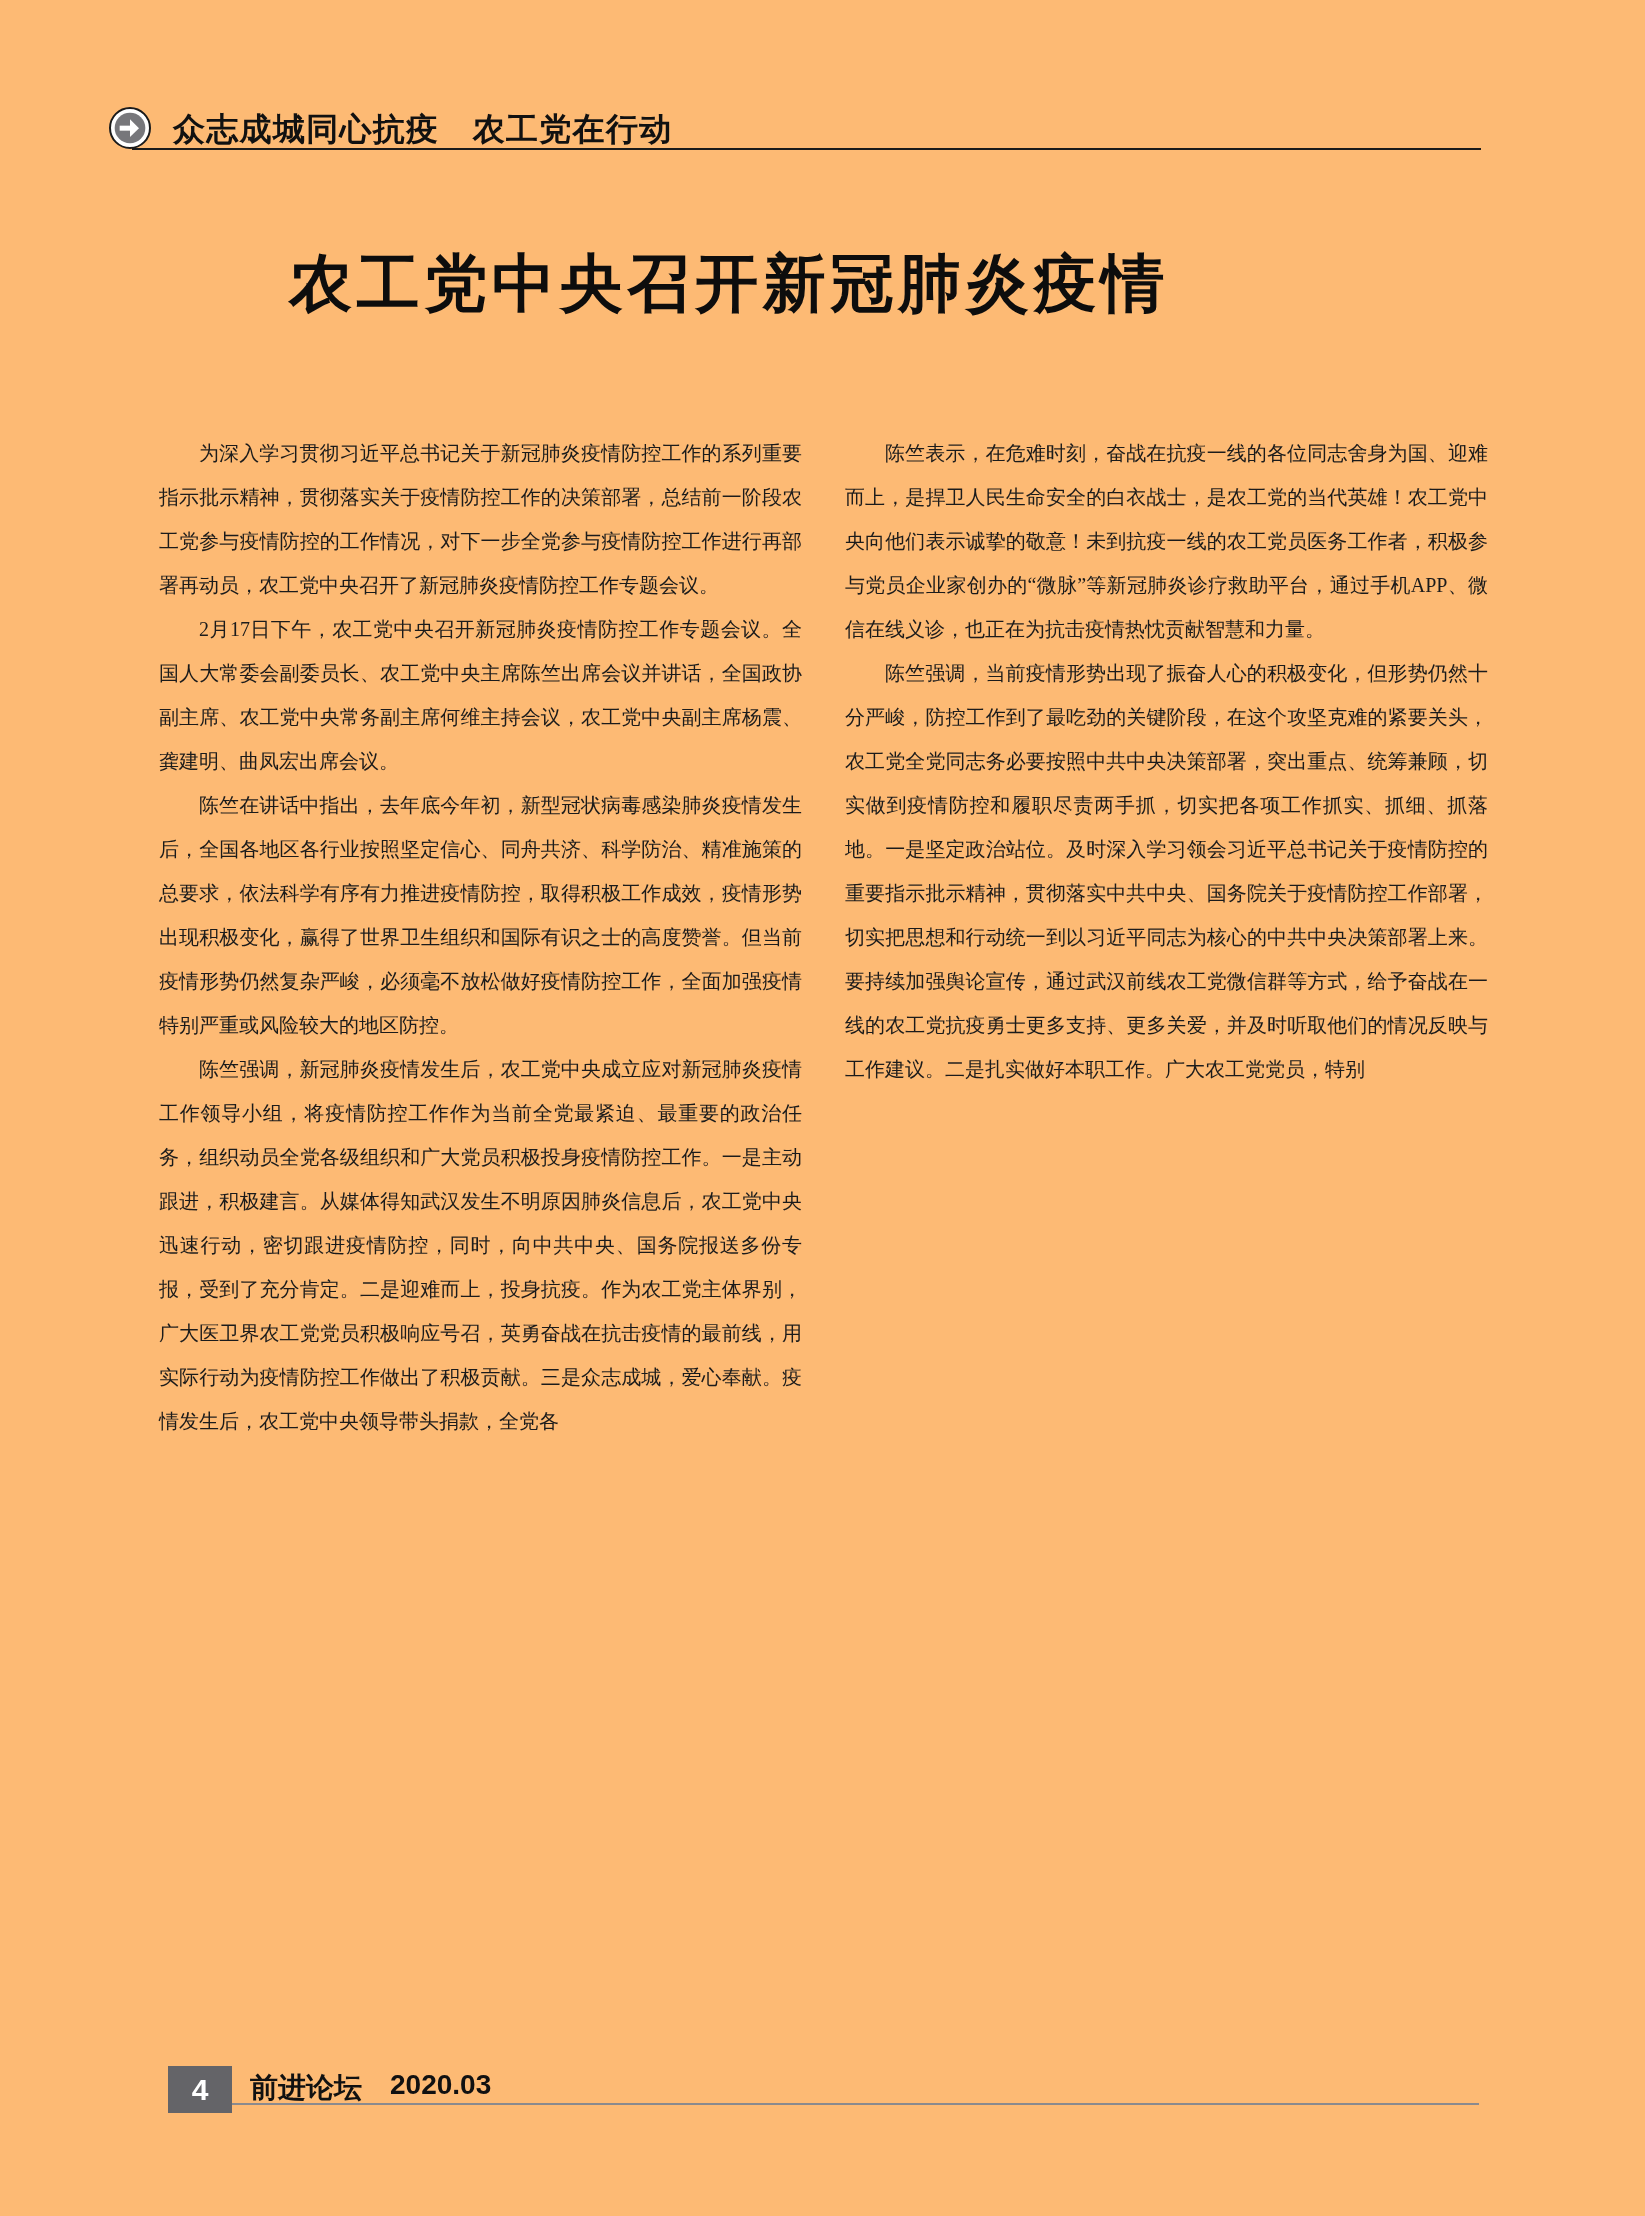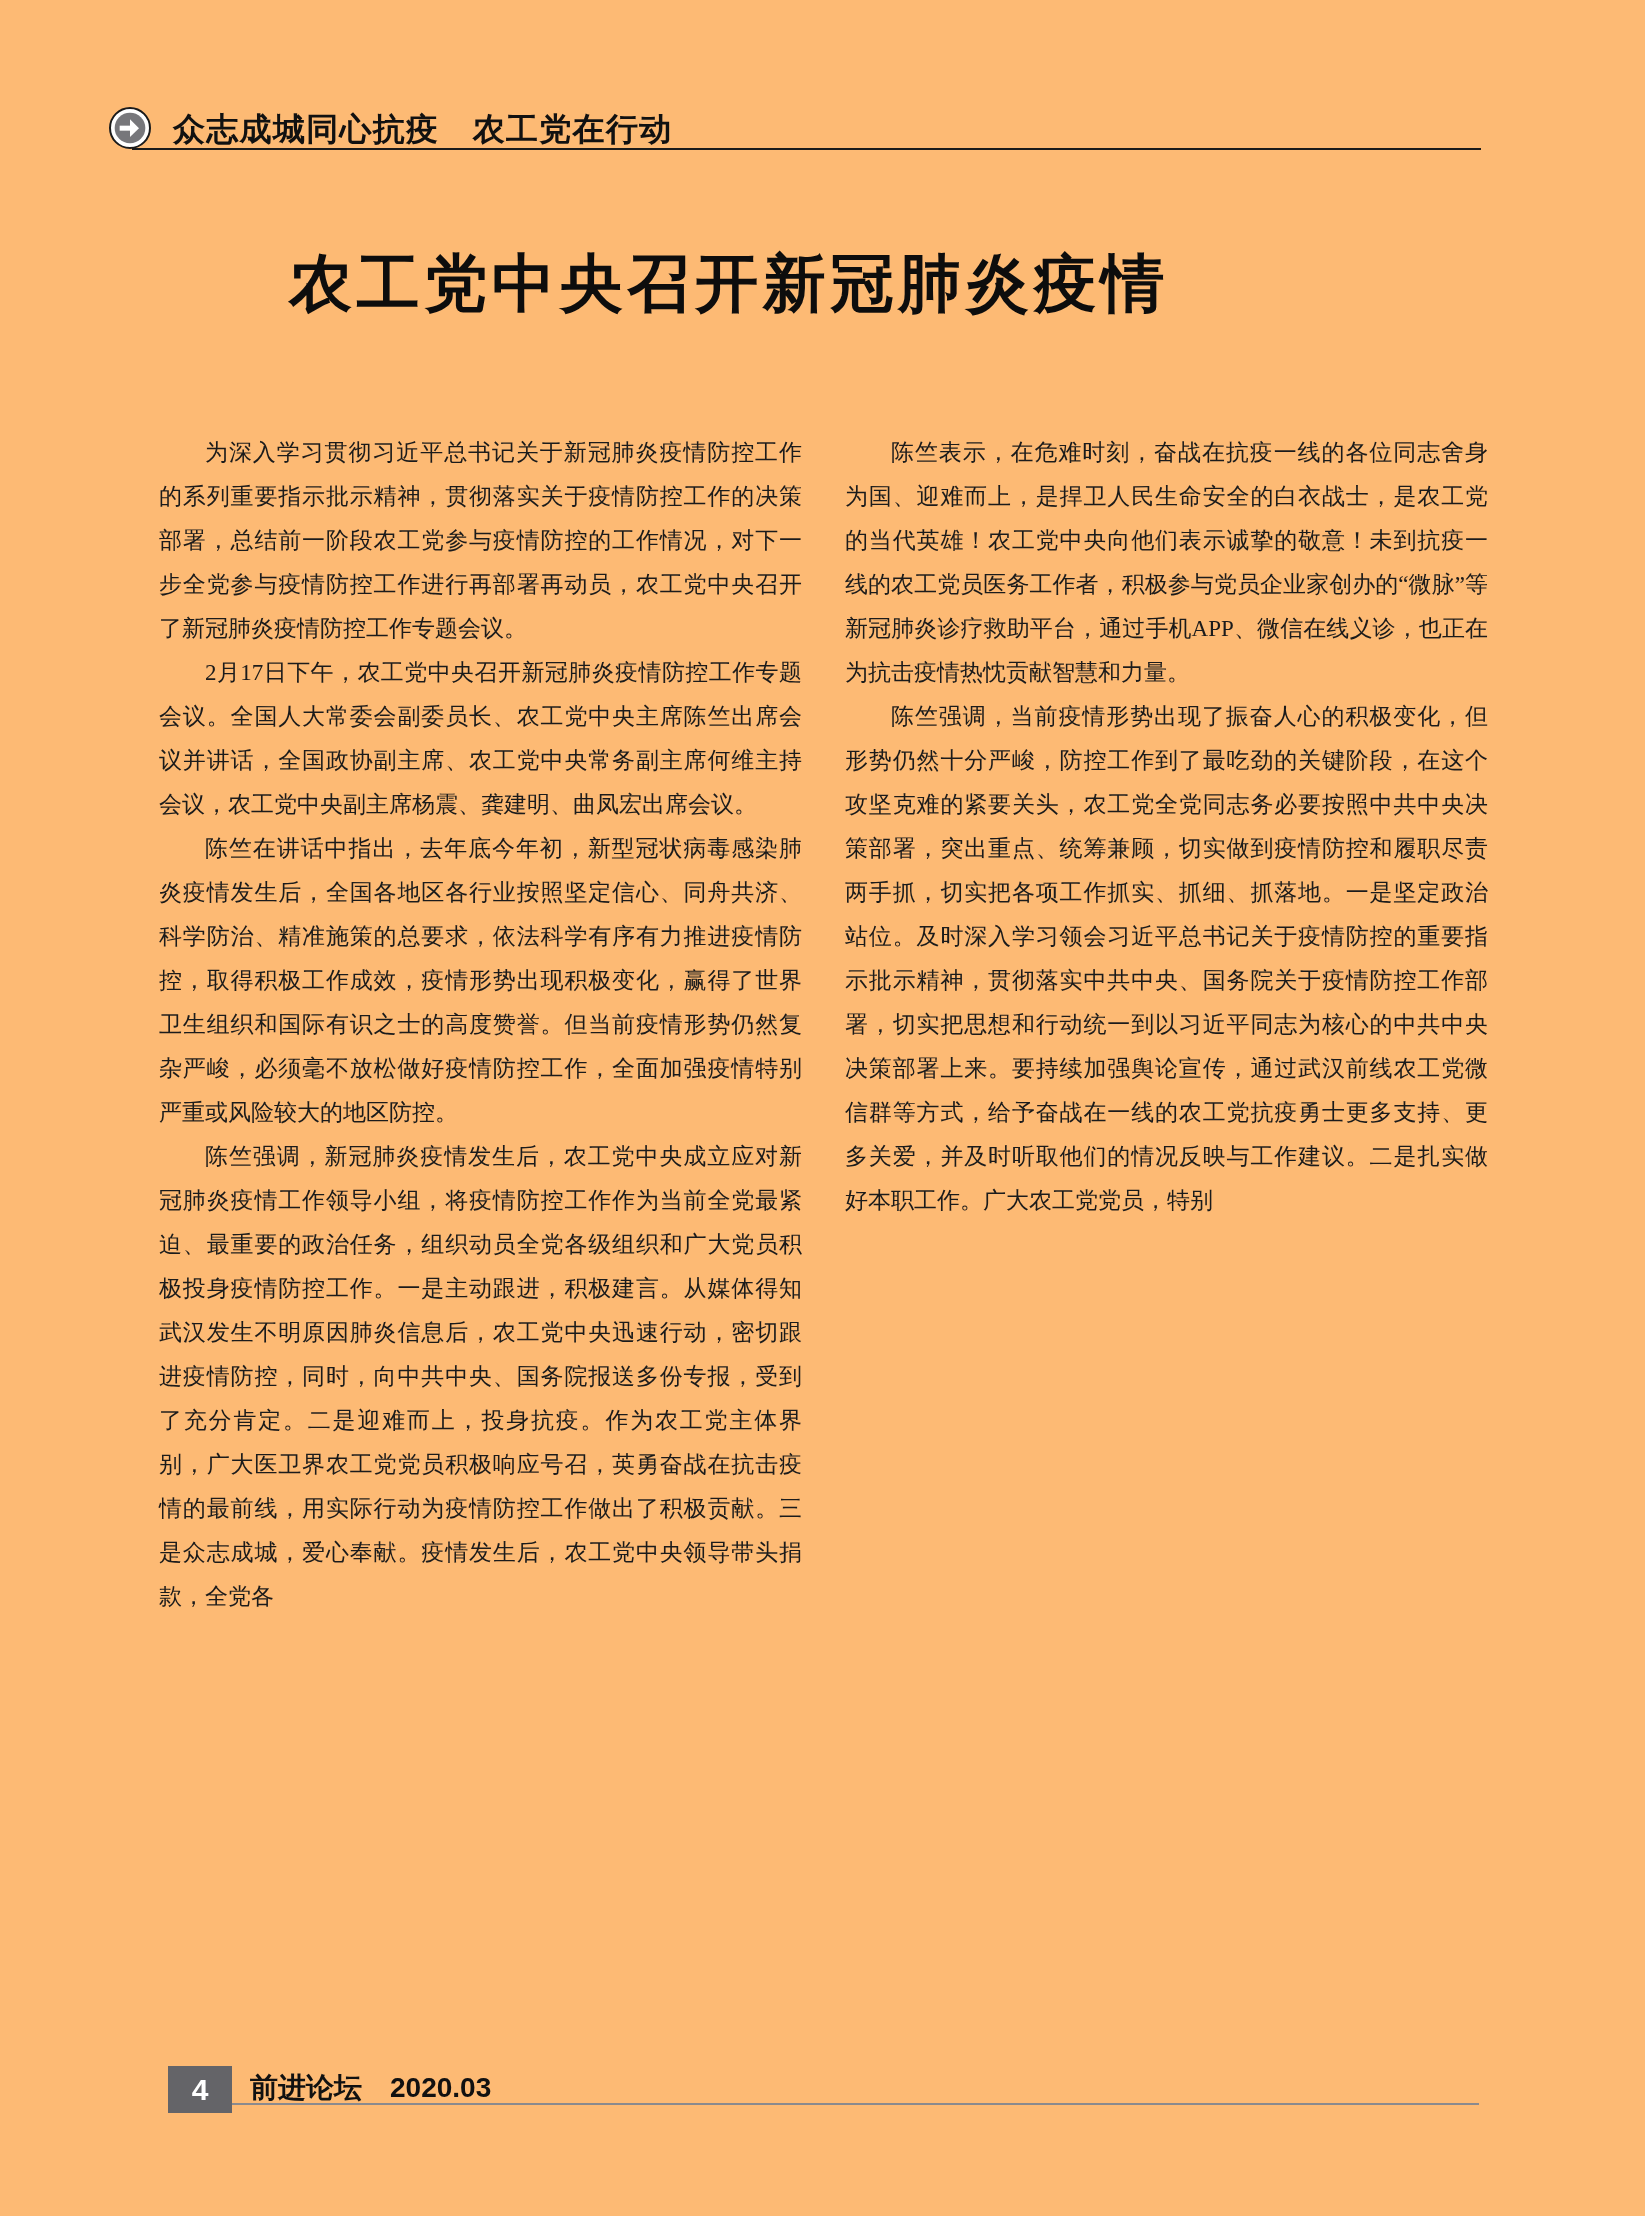--- a/index.html
+++ b/index.html
@@ -38,38 +38,38 @@
   }
 
   
   .body-columns {
     position: absolute; left: 159px; top: 431px;
     width: 1329px; display: flex; gap: 43px;
   }
   .column { width: 643px; }
   p.para {
     margin: 0; padding: 0;
-    font-size: 23px; line-height: 44px;
+    font-size: 20px; line-height: 44px;
     text-align: justify; text-justify: inter-ideograph;
     color: #1b1b1b;
   }
   p.para.indent { text-indent: 2em; }
 
   
   .footer-pagebox {
     position: absolute; left: 168px; top: 2066px;
     width: 64px; height: 47px; background: #646468;
     color: #ffffff; z-index: 2;
     font-family: "Liberation Sans", "DejaVu Sans", sans-serif;
     font-size: 30px; font-weight: bold;
     display: flex; align-items: center; justify-content: center;
   }
   .footer-meta {
     position: absolute; left: 250px; top: 2069px;
-    display: inline-flex; gap: 28px; align-items: center;
+    display: inline-flex; gap: 28px; align-items: flex-start;
     font-family: "Liberation Sans", "DejaVu Sans", sans-serif;
     font-weight: bold; font-size: 28px; color: #111111;
     white-space: nowrap;
   }
   .footer-rule {
     position: absolute; left: 232px; top: 2103px;
     width: 1247px; height: 2px; background: #8a8a8e; z-index: 1;
   }
 </style>
 </head>

